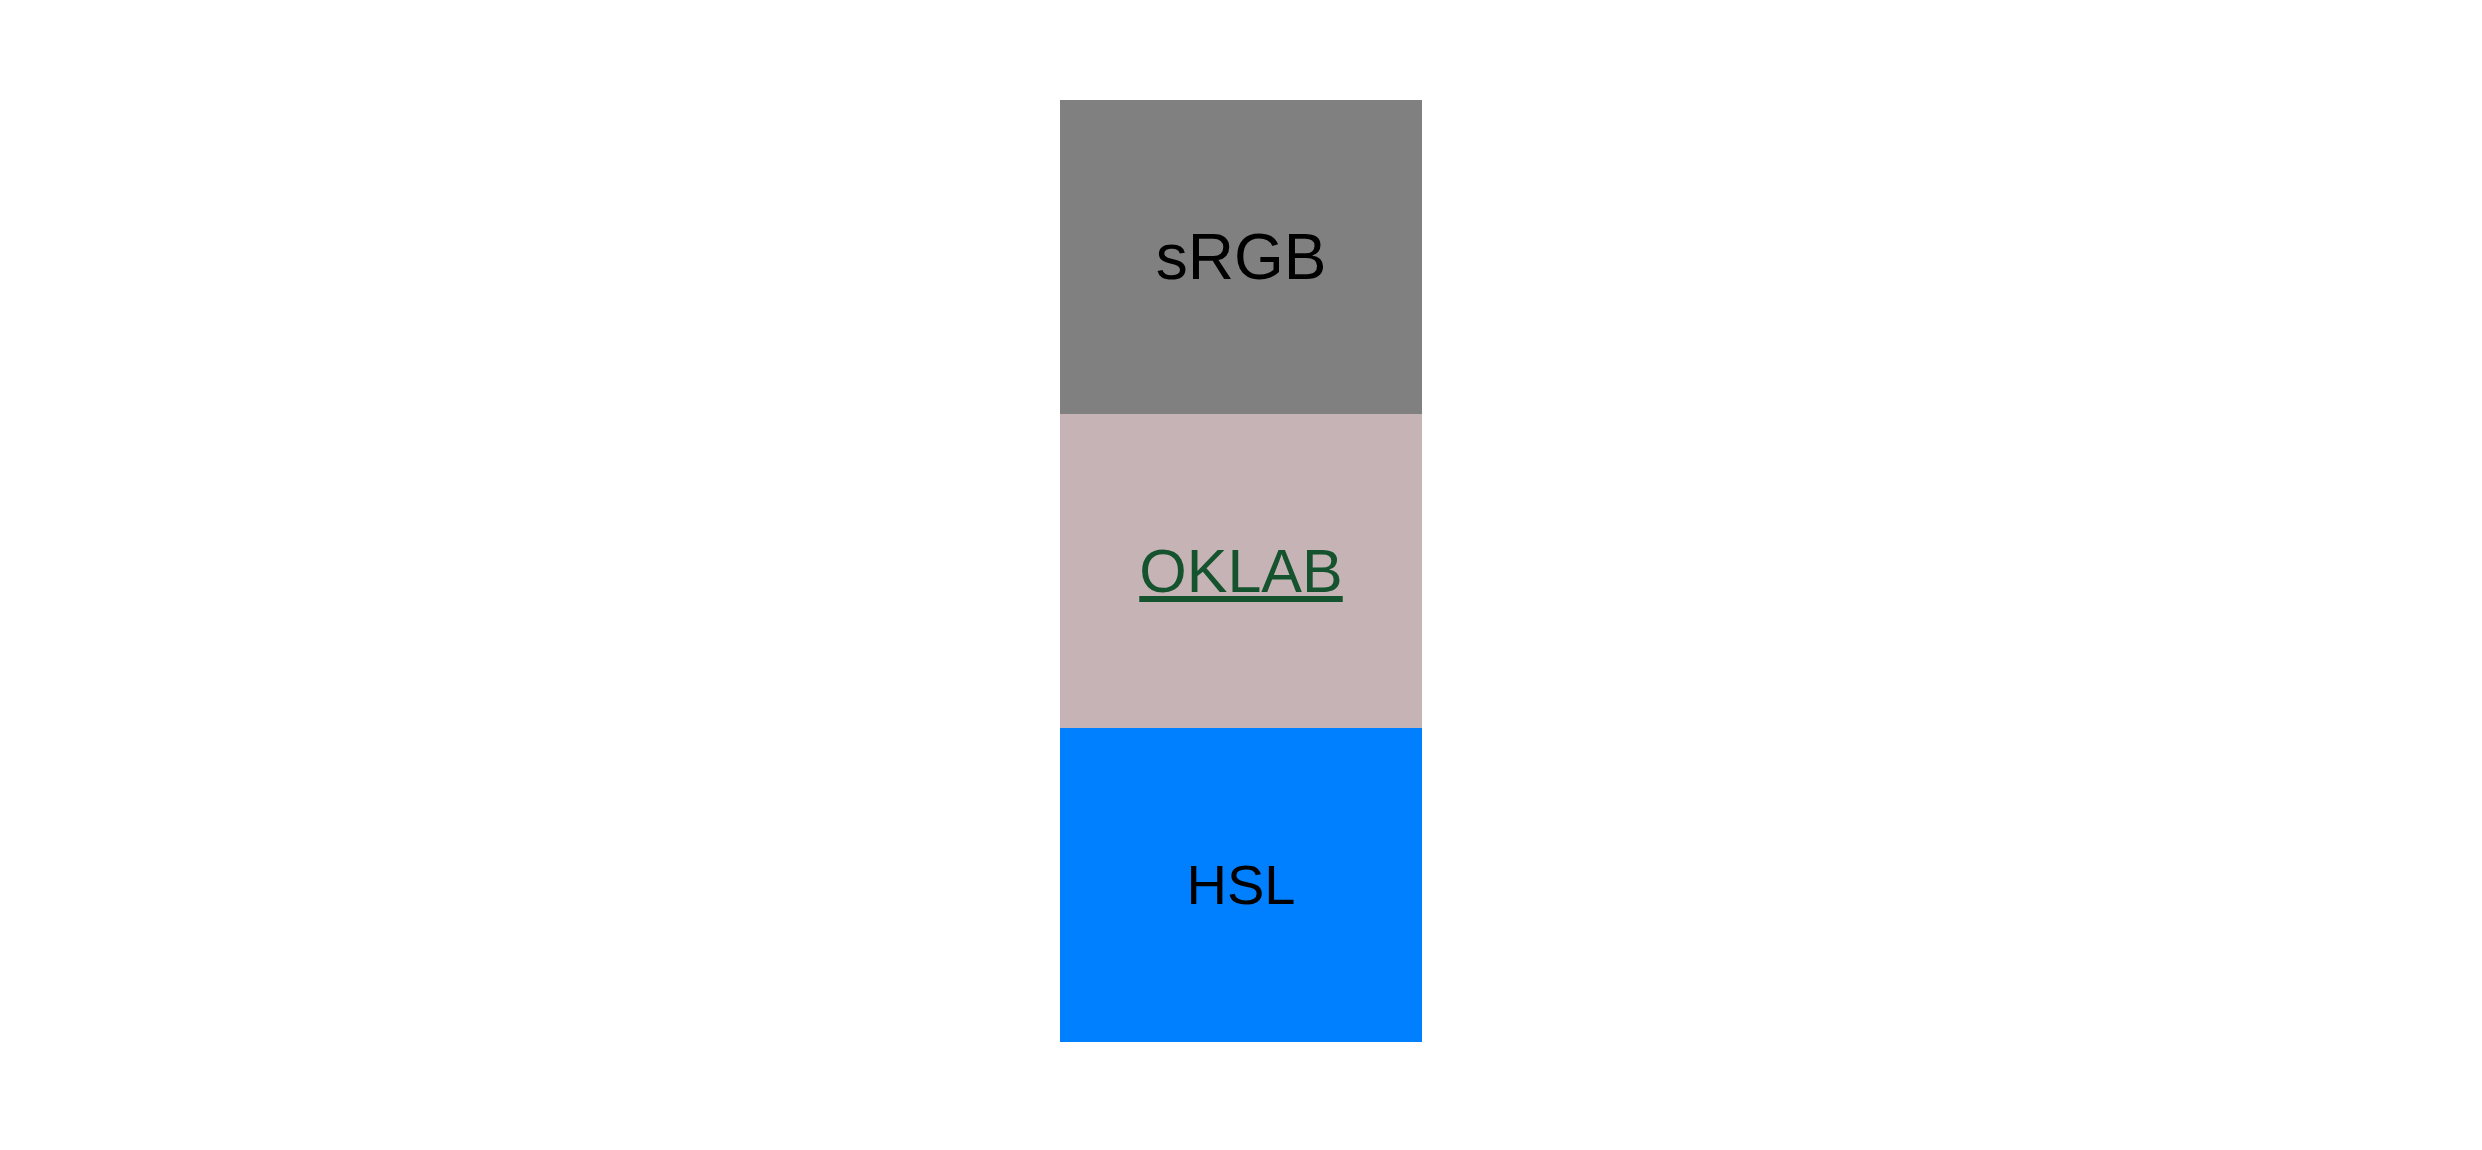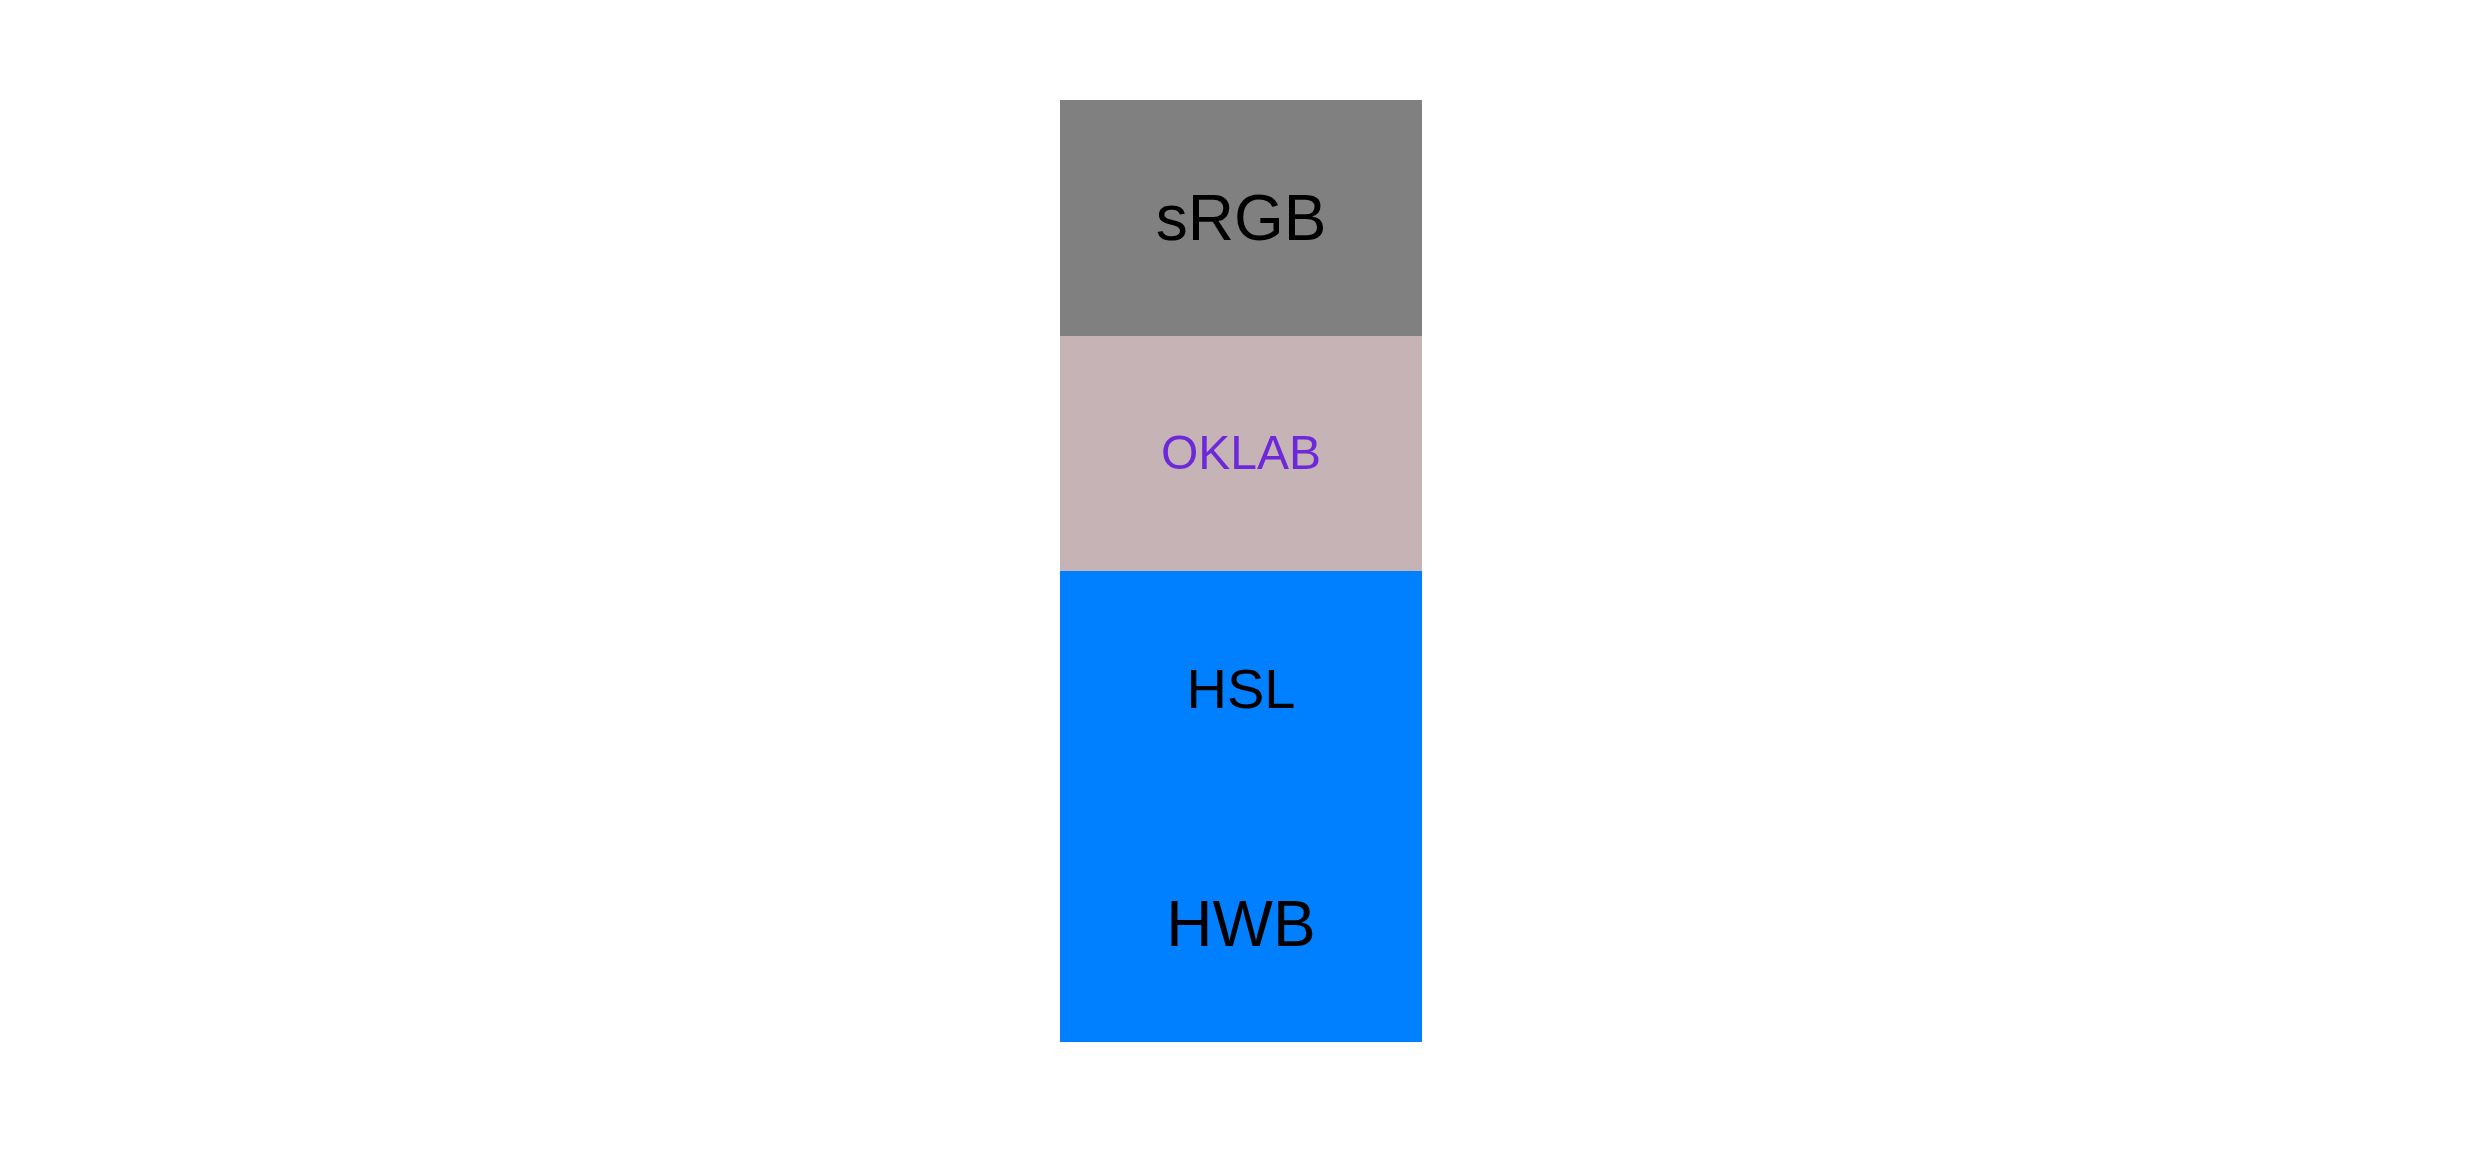--- a/index.html
+++ b/index.html
@@ -57,26 +57,23 @@
 
 <div class="stage">
 
   <div class="swatch-column">
 
     <div class="swatch" style="background-color:#808080;">
       <span class="swatch-label" style="color: rgb(0, 0, 0); font-size: 64px;">sRGB</span>
     </div>
 
     <div class="swatch" style="background-color:#C6B3B6;">
-      <span class="swatch-label" style="color: #6d28d9; font-size: 48px;">OKLAB</span>
+      <span class="swatch-label" style="color: #14532d; font-size: 61px; text-decoration: underline;">OKLAB</span>
     </div>
 
     <div class="swatch" style="background-color:#0080FF;">
       <span class="swatch-label" style="color: rgb(0, 0, 0); font-size: 56px;">HSL</span>
     </div>
 
-    <div class="swatch" style="background-color:#0080FF;">
-      <span class="swatch-label" style="color: rgb(0, 0, 0); font-size: 64px;">HWB</span>
-    </div>
 
   </div>
 
 </div>
 
 </body></html>

